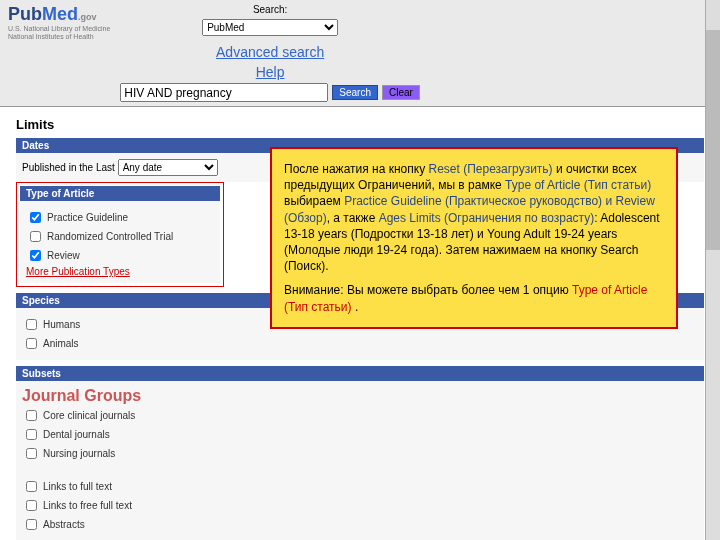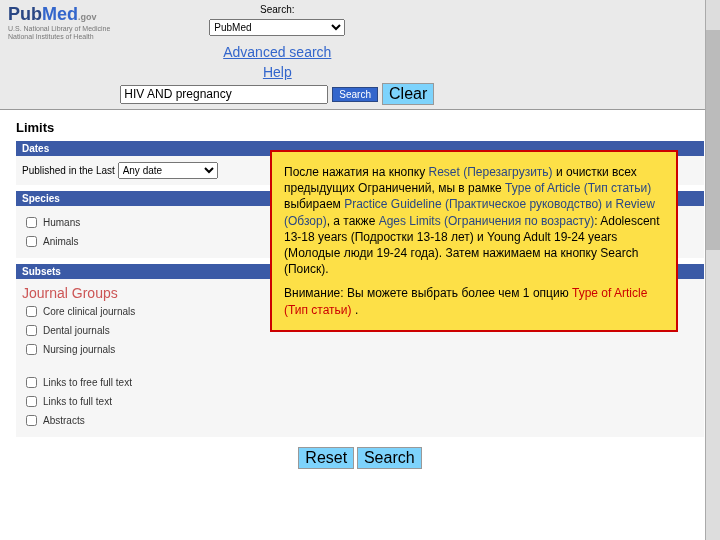--- a/index.html
+++ b/index.html
@@ -6,21 +6,21 @@
 .top { background:#eaeaea; border-bottom:1px solid #999; padding:4px 8px; display:flex; align-items:flex-start; gap:10px; }
 .logo { display:flex; flex-direction:column; }
 .logo-t { font-size:18px; font-weight:bold; color:#2a4784; }
 .logo-t .m { color:#3366cc; }
 .logo-t .gov { font-size:9px; color:#888; }
 .logo-s { font-size:7px; color:#777; line-height:1.1; }
 .srow { display:flex; gap:4px; align-items:center; }
 .sel { font-size:10px; height:17px; width:136px; }
 .srch { font-size:12px; width:200px; height:13px; }
 .btn-b { background:#3366cc; color:#fff; border:1px solid #2a4784; font-size:10px; padding:1px 6px; cursor:pointer; }
-.btn-g { background:#7dd3fc; border:1px solid #999; font-size:16px; padding:1px 6px; cursor:pointer; }
+.btn-g { background:#8b5cf6; border:1px solid #999; font-size:10px; padding:1px 6px; cursor:pointer; }
 .link { color:#3366cc; text-decoration:underline; cursor:pointer; font-size:14px; }
 .main { padding:8px 16px; position:relative; }
 h2 { font-size:13px; margin:2px 0; }
 .bar { background:#3b5aa6; color:#fff; font-size:10px; padding:2px 6px; margin-top:6px; font-weight:bold; }
 .body { background:#f6f6f6; padding:6px; }
 .lbl { font-size:10px; }
 .ck { display:flex; align-items:center; gap:3px; margin:2px 0; font-size:10px; color:#333; }
 .ck input { width:11px; height:11px; }
 .mlink { color:#c00; text-decoration:underline; font-size:10px; cursor:pointer; }
 .redbox { border:1.5px solid #d00; padding:3px; width:200px; }
@@ -59,58 +59,76 @@
 
 <div class="main">
   <h2>Limits</h2>
 
   <div class="bar">Dates</div>
   <div class="body">
     <span class="lbl">Published in the Last</span>
     <select class="sel" style="width:100px"><option>Any date</option></select>
   </div>
 
+  <div class="redbox">
+    <div class="bar" style="margin-top:0">Type of Article</div>
+    <div class="body">
+      <div class="ck">
+          <input type="checkbox" checked="" style="">
+          <span>Practice Guideline</span>
+        </div>
+      <div class="ck">
+          <input type="checkbox" style="">
+          <span>Randomized Controlled Trial</span>
+        </div>
+      <div class="ck">
+          <input type="checkbox" checked="" style="">
+          <span>Review</span>
+        </div>
+      <div class="mlink">More Publication Types</div>
+    </div>
+  </div>
 
   <div class="bar">Species</div>
   <div class="body">
     <div class="ck">
         <input type="checkbox" style="">
         <span>Humans</span>
       </div>
     <div class="ck">
         <input type="checkbox" style="">
         <span>Animals</span>
       </div>
   </div>
 
   <div class="bar">Subsets</div>
   <div class="body">
-    <div style="color:#c55;font-weight:normal;font-size:14px">Journal Groups</div>
+    <div style="color:#c55;font-weight:bold;font-size:16px">Journal Groups</div>
     <div class="ck">
         <input type="checkbox" style="">
         <span>Core clinical journals</span>
       </div>
     <div class="ck">
         <input type="checkbox" style="">
         <span>Dental journals</span>
       </div>
     <div class="ck">
         <input type="checkbox" style="">
         <span>Nursing journals</span>
       </div>
   </div>
 
   <div class="body">
     <div class="ck">
         <input type="checkbox" style="">
-        <span>Links to free full text</span>
+        <span>Links to full text</span>
       </div>
     <div class="ck">
         <input type="checkbox" style="">
-        <span>Links to full text</span>
+        <span>Links to free full text</span>
       </div>
     <div class="ck">
         <input type="checkbox" style="">
         <span>Abstracts</span>
       </div>
   </div>
 
   <div class="btns">
     <button class="btn-g">Reset</button>
     <button class="btn-g">Search</button>

